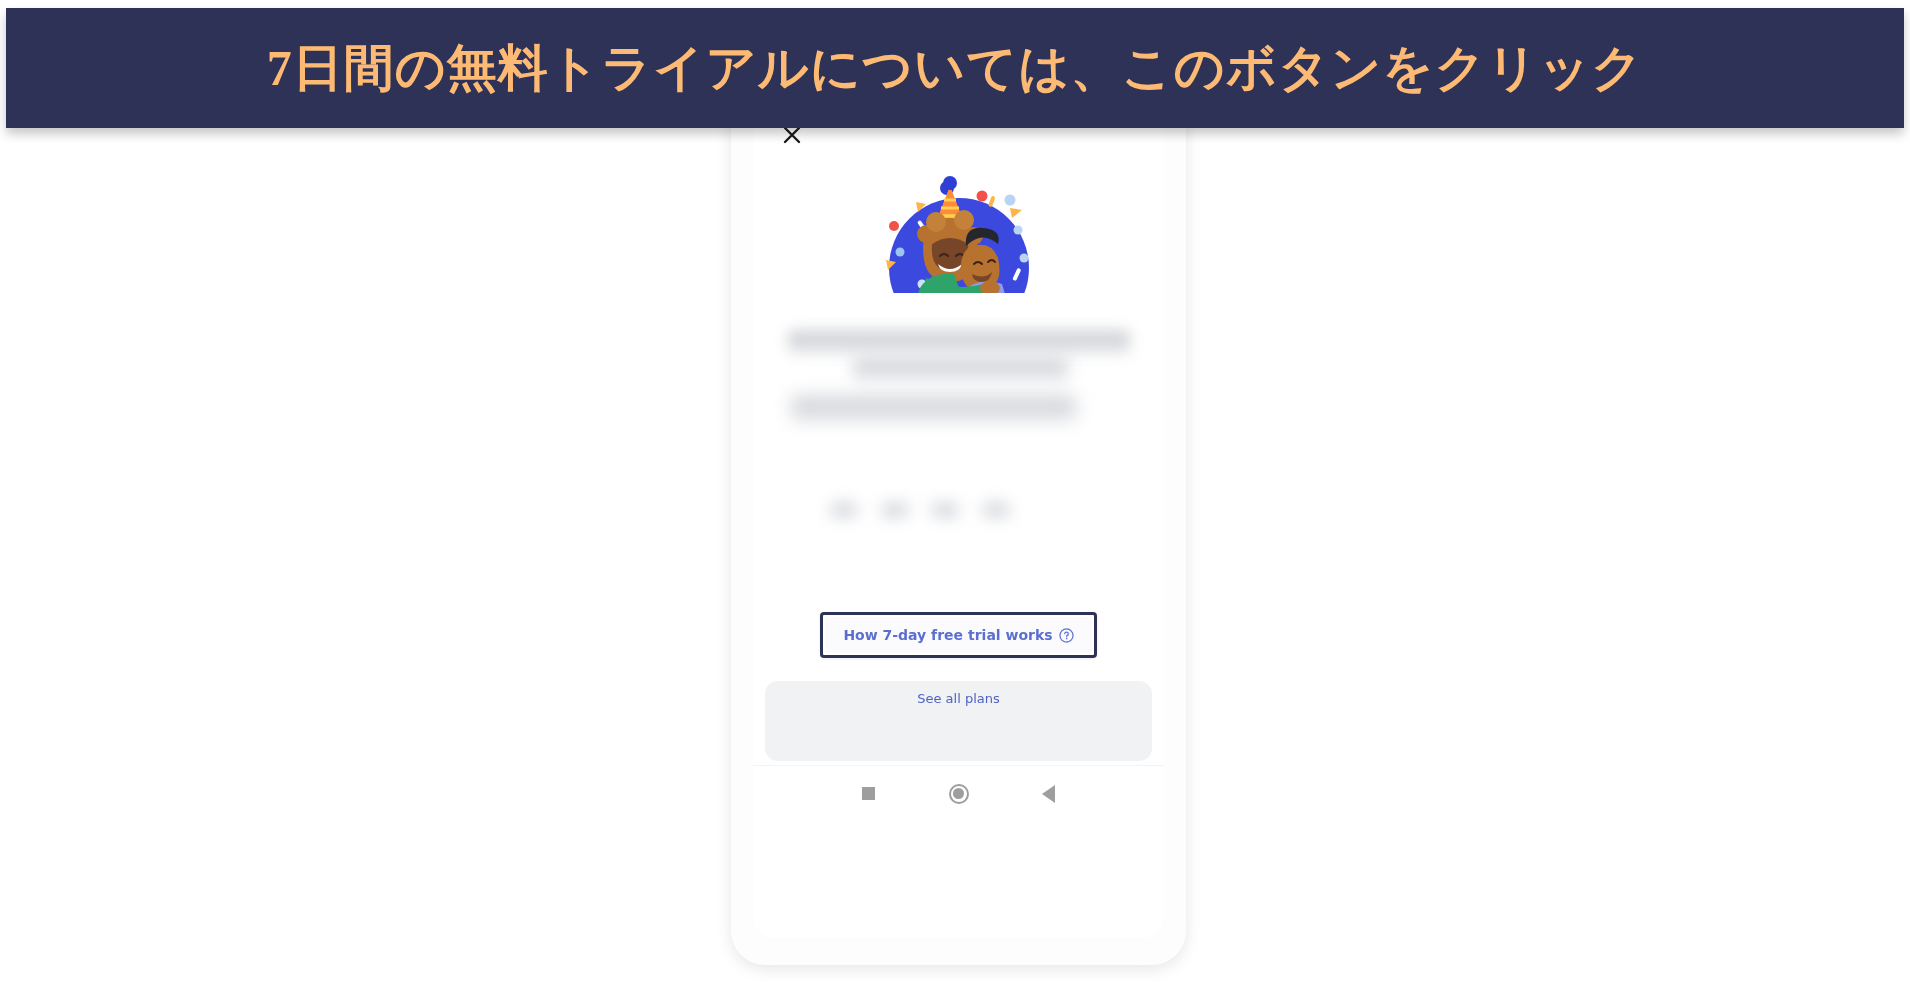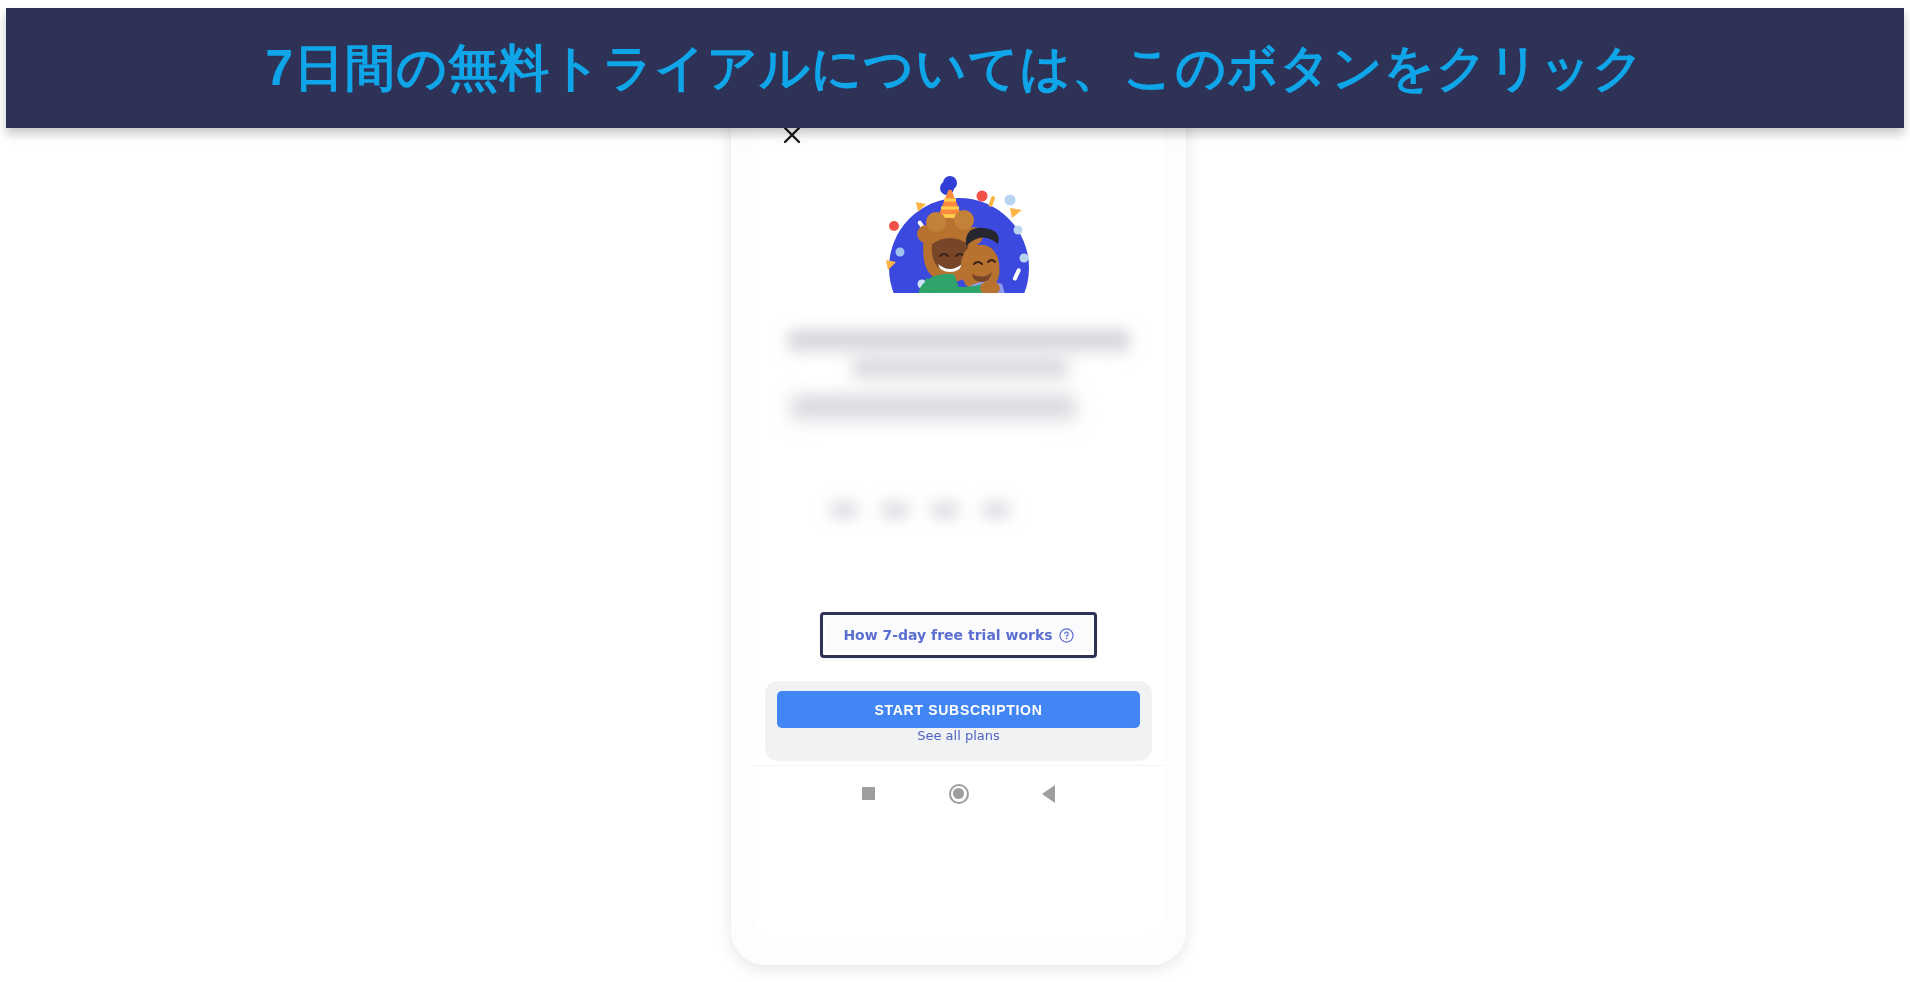--- a/index.html
+++ b/index.html
@@ -27,28 +27,28 @@
     width: 1898px;
     height: 120px;
     background: #2e3256;
     display: flex;
     align-items: center;
     justify-content: center;
     box-shadow: 0 6px 10px rgba(0,0,0,0.22);
     z-index: 40;
   }
   .banner-text {
-    color: #0ea5e9;
+    color: #fdba74;
     font-size: 50px;
     font-weight: 700;
     letter-spacing: 1px;
     line-height: 1.1;
     white-space: nowrap;
     text-align: center;
-    font-family: Liberation Sans, sans-serif;
+    font-family: Liberation Serif, serif;
   }
 
   
   .phone-frame {
     position: absolute;
     left: 731px;
     top: 100px;
     width: 455px;
     height: 865px;
     background: #fdfdfd;
@@ -347,21 +347,20 @@
                 <circle cx="8" cy="8" r="7" fill="none" stroke="#5b6fd0" stroke-width="1.3"></circle>
                 <path d="M6.1 6.1 a1.9 1.9 0 1 1 2.2 2.1 v1.1" fill="none" stroke="#5b6fd0" stroke-width="1.3" stroke-linecap="round"></path>
                 <circle cx="8.2" cy="11.3" r="0.85" fill="#5b6fd0"></circle>
               </svg>
             </span>
           </div>
         </div>
       </div>
 
       <div class="cta-card">
-        <button class="start-btn">START SUBSCRIPTION</button>
         <div class="see-plans">See all plans</div>
       </div>
 
       <div class="nav-bar">
         <div class="nav-slot">
           <span class="nav-square"></span>
         </div>
         <div class="nav-slot">
           <span class="nav-circle">
               <i></i>

